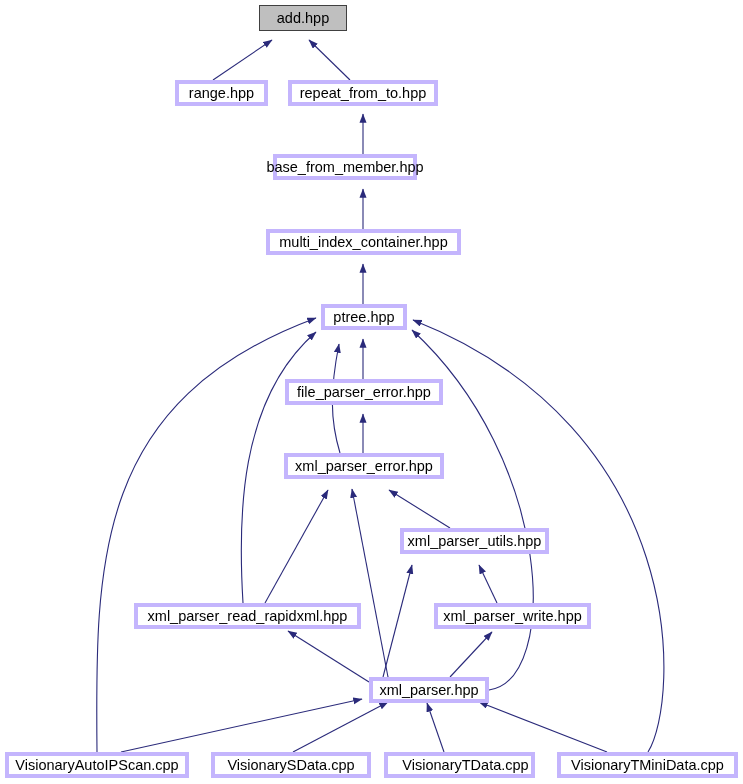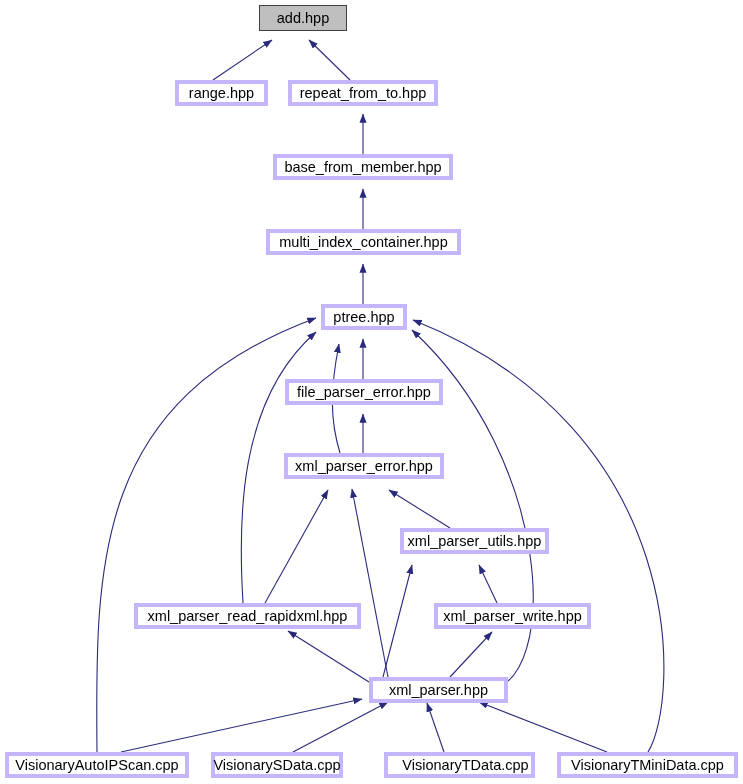--- a/index.html
+++ b/index.html
@@ -90,21 +90,21 @@
   <div id="nodes">
       <div class="node root" style="left: 248px; top: 5px; width: 88px;">
         <span class="node-label">add.hpp</span>
       </div>
       <div class="node" style="left: 175px; top: 80px; width: 93px;">
         <span class="node-label">range.hpp</span>
       </div>
       <div class="node" style="left: 288px; top: 80px; width: 150px;">
         <span class="node-label">repeat_from_to.hpp</span>
       </div>
-      <div class="node" style="left: 273px; top: 154px; width: 180px; text-align: center;">
+      <div class="node" style="left: 273px; top: 154px; width: 144px; text-align: center;">
         <span class="node-label">base_from_member.hpp</span>
       </div>
       <div class="node" style="left: 266px; top: 229px; width: 195px;">
         <span class="node-label">multi_index_container.hpp</span>
       </div>
       <div class="node" style="left: 321px; top: 304px; width: 86px;">
         <span class="node-label">ptree.hpp</span>
       </div>
       <div class="node" style="left: 285px; top: 379px; width: 158px;">
         <span class="node-label">file_parser_error.hpp</span>
@@ -114,27 +114,27 @@
       </div>
       <div class="node" style="left: 400px; top: 528px; width: 149px;">
         <span class="node-label">xml_parser_utils.hpp</span>
       </div>
       <div class="node" style="left: 134px; top: 603px; width: 227px;">
         <span class="node-label">xml_parser_read_rapidxml.hpp</span>
       </div>
       <div class="node" style="left: 434px; top: 603px; width: 157px;">
         <span class="node-label">xml_parser_write.hpp</span>
       </div>
-      <div class="node" style="left: 369px; top: 677px; width: 139px;">
+      <div class="node" style="left: 369px; top: 677px; width: 120px;">
         <span class="node-label">xml_parser.hpp</span>
       </div>
       <div class="node" style="left: 5px; top: 752px; width: 184px;">
         <span class="node-label">VisionaryAutoIPScan.cpp</span>
       </div>
-      <div class="node" style="left: 211px; top: 752px; width: 132px;">
+      <div class="node" style="left: 211px; top: 752px; width: 160px;">
         <span class="node-label">VisionarySData.cpp</span>
       </div>
       <div class="node" style="left: 384px; top: 752px; width: 151px; padding-left: 12px;">
         <span class="node-label">VisionaryTData.cpp</span>
       </div>
       <div class="node" style="left: 557px; top: 752px; width: 181px;">
         <span class="node-label">VisionaryTMiniData.cpp</span>
       </div>
     </div>
 </div>

